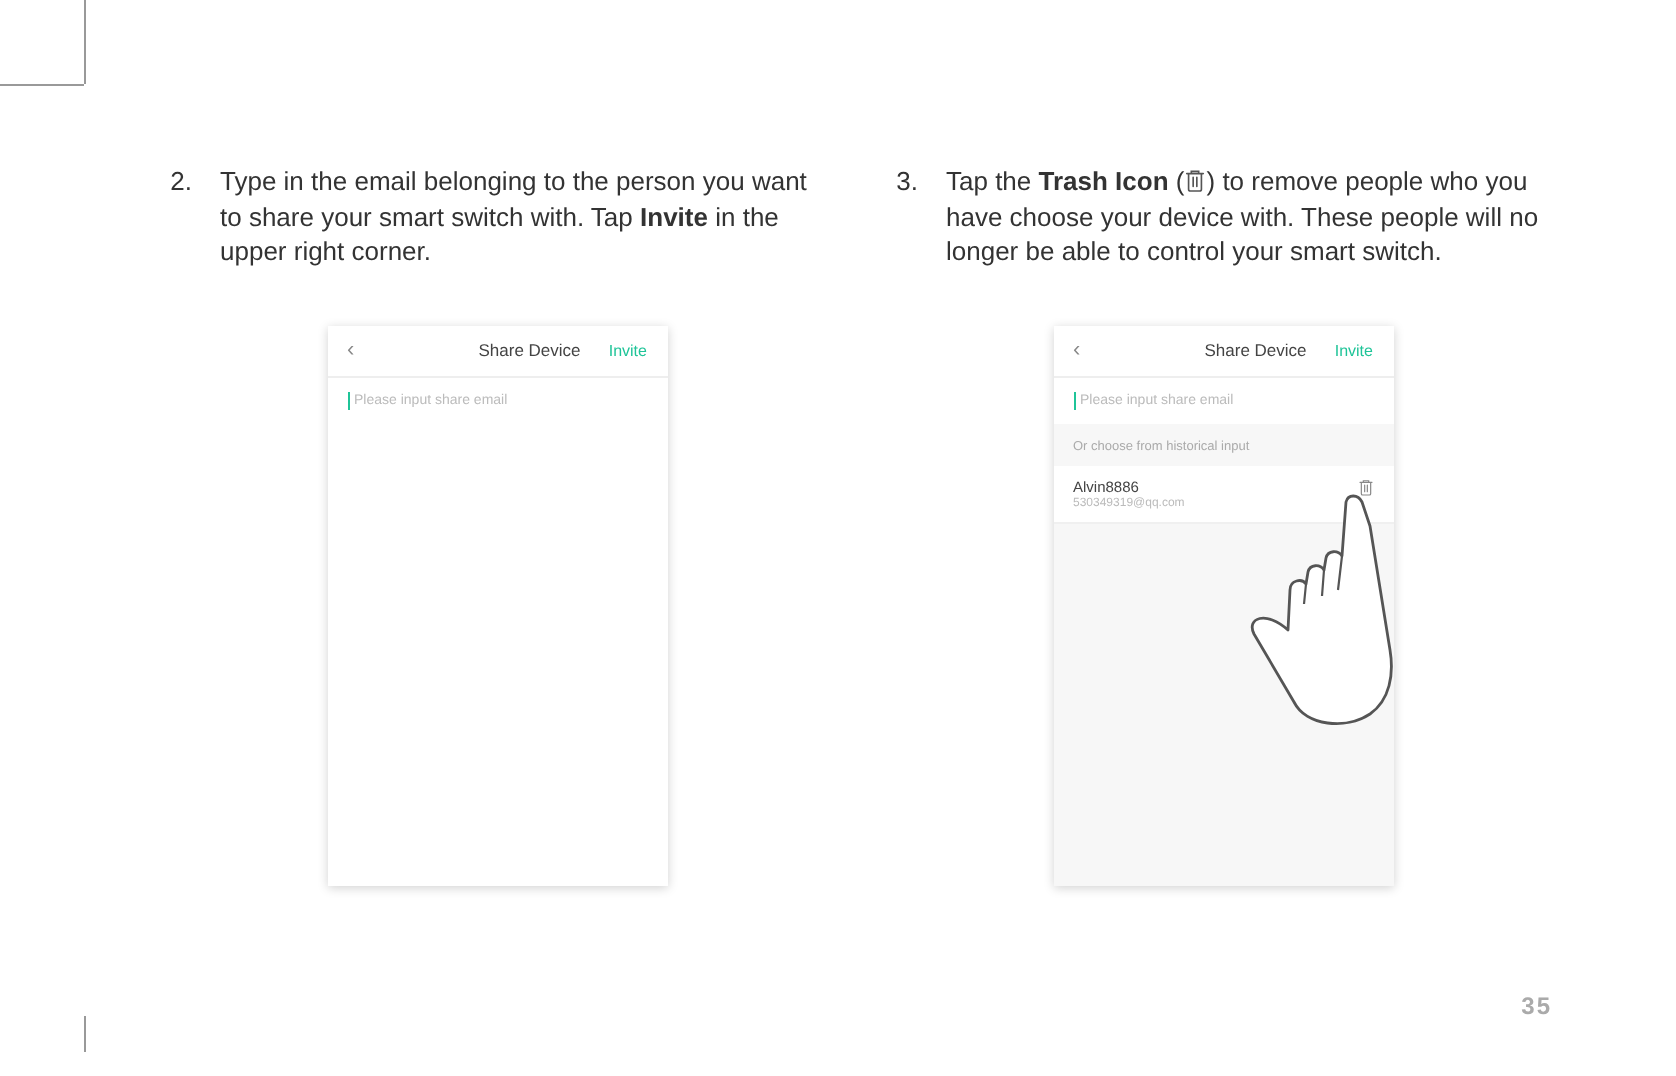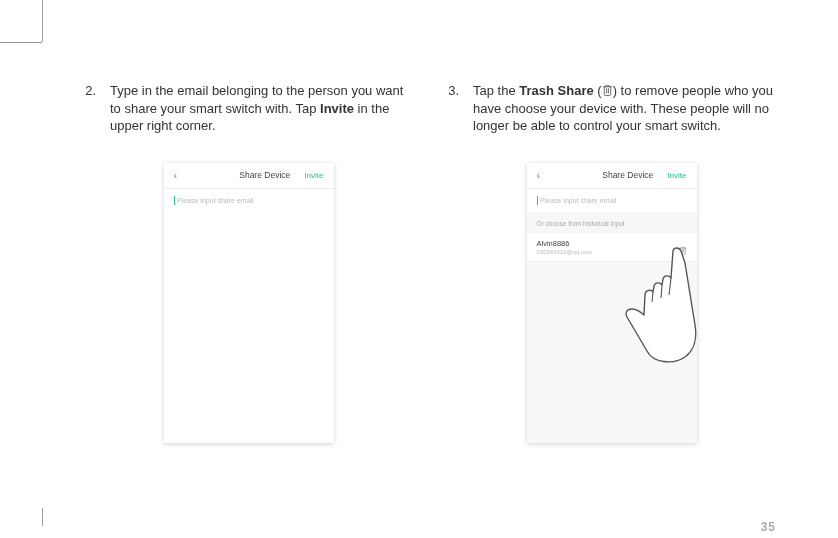--- a/index.html
+++ b/index.html
@@ -59,31 +59,31 @@
       align-items: center;
       background: #fff;
     }
     .cursor-bar { width: 1.5px; height: 9px; background: #1fc498; margin-right: 2px; }
     .choose-row { padding: 8px 10px 6px; font-size: 6.5px; color: #aaa; background: #f7f7f7; }
     .phone-body-grey { background: #f7f7f7; height: calc(100% - 26px); }
     .contact-row {
       background: #fff;
       padding: 6px 10px;
       display: flex;
-      align-items: flex-end;
+      align-items: flex-start;
       justify-content: space-between;
       border-bottom: 1px solid #f0f0f0;
     }
     .contact-info .cname { font-size: 7.5px; color: #444; font-weight: 500; }
     .contact-info .cemail { font-size: 6px; color: #bbb; margin-top: 1px; }
     .trash-mini { width: 8px; height: 9px; }
     .inline-trash { width: 11px; height: 12px; display: inline-block; vertical-align: -1px; }
     .page-num {
       position: absolute;
-      bottom: 4px;
+      bottom: 28px;
       right: 62px;
       color: #aaa;
       font-size: 12px;
       font-weight: bold;
       letter-spacing: 1px;
     }
     .hand-overlay {
       position: absolute;
       top: 80px;
       left: 58px;
@@ -119,21 +119,21 @@
         <span class="cursor-bar"></span>
         <span>Please input share email</span>
       </div>
     </div>
   </div>
 
   <div class="col">
     <div class="step">
       <div class="step-num">3.</div>
       <div class="step-text">
-        <span>Tap the </span><span class="bold">Trash Share</span><span> (</span><svg class="inline-trash" viewBox="0 0 12 13">
+        <span>Tap the </span><span class="bold">Trash Icon</span><span> (</span><svg class="inline-trash" viewBox="0 0 12 13">
             <path d="M1.5 3 h9 M4 3 V1.8 h4 V3 M2.5 3 v8.5 a1 1 0 0 0 1 1 h5 a1 1 0 0 0 1 -1 V3 M5 5 v5 M7 5 v5" fill="none" stroke="#555" stroke-width="0.9" stroke-linecap="round"></path>
           </svg><span>) to remove people who you have choose your device with. These people will no longer be able to control your smart switch.</span>
       </div>
     </div>
 
     <div class="phone">
       <div class="phone-header">
         <span class="back-chev">‹</span>
         <span class="hdr-title">Share Device</span>
         <span class="hdr-invite">Invite</span>

